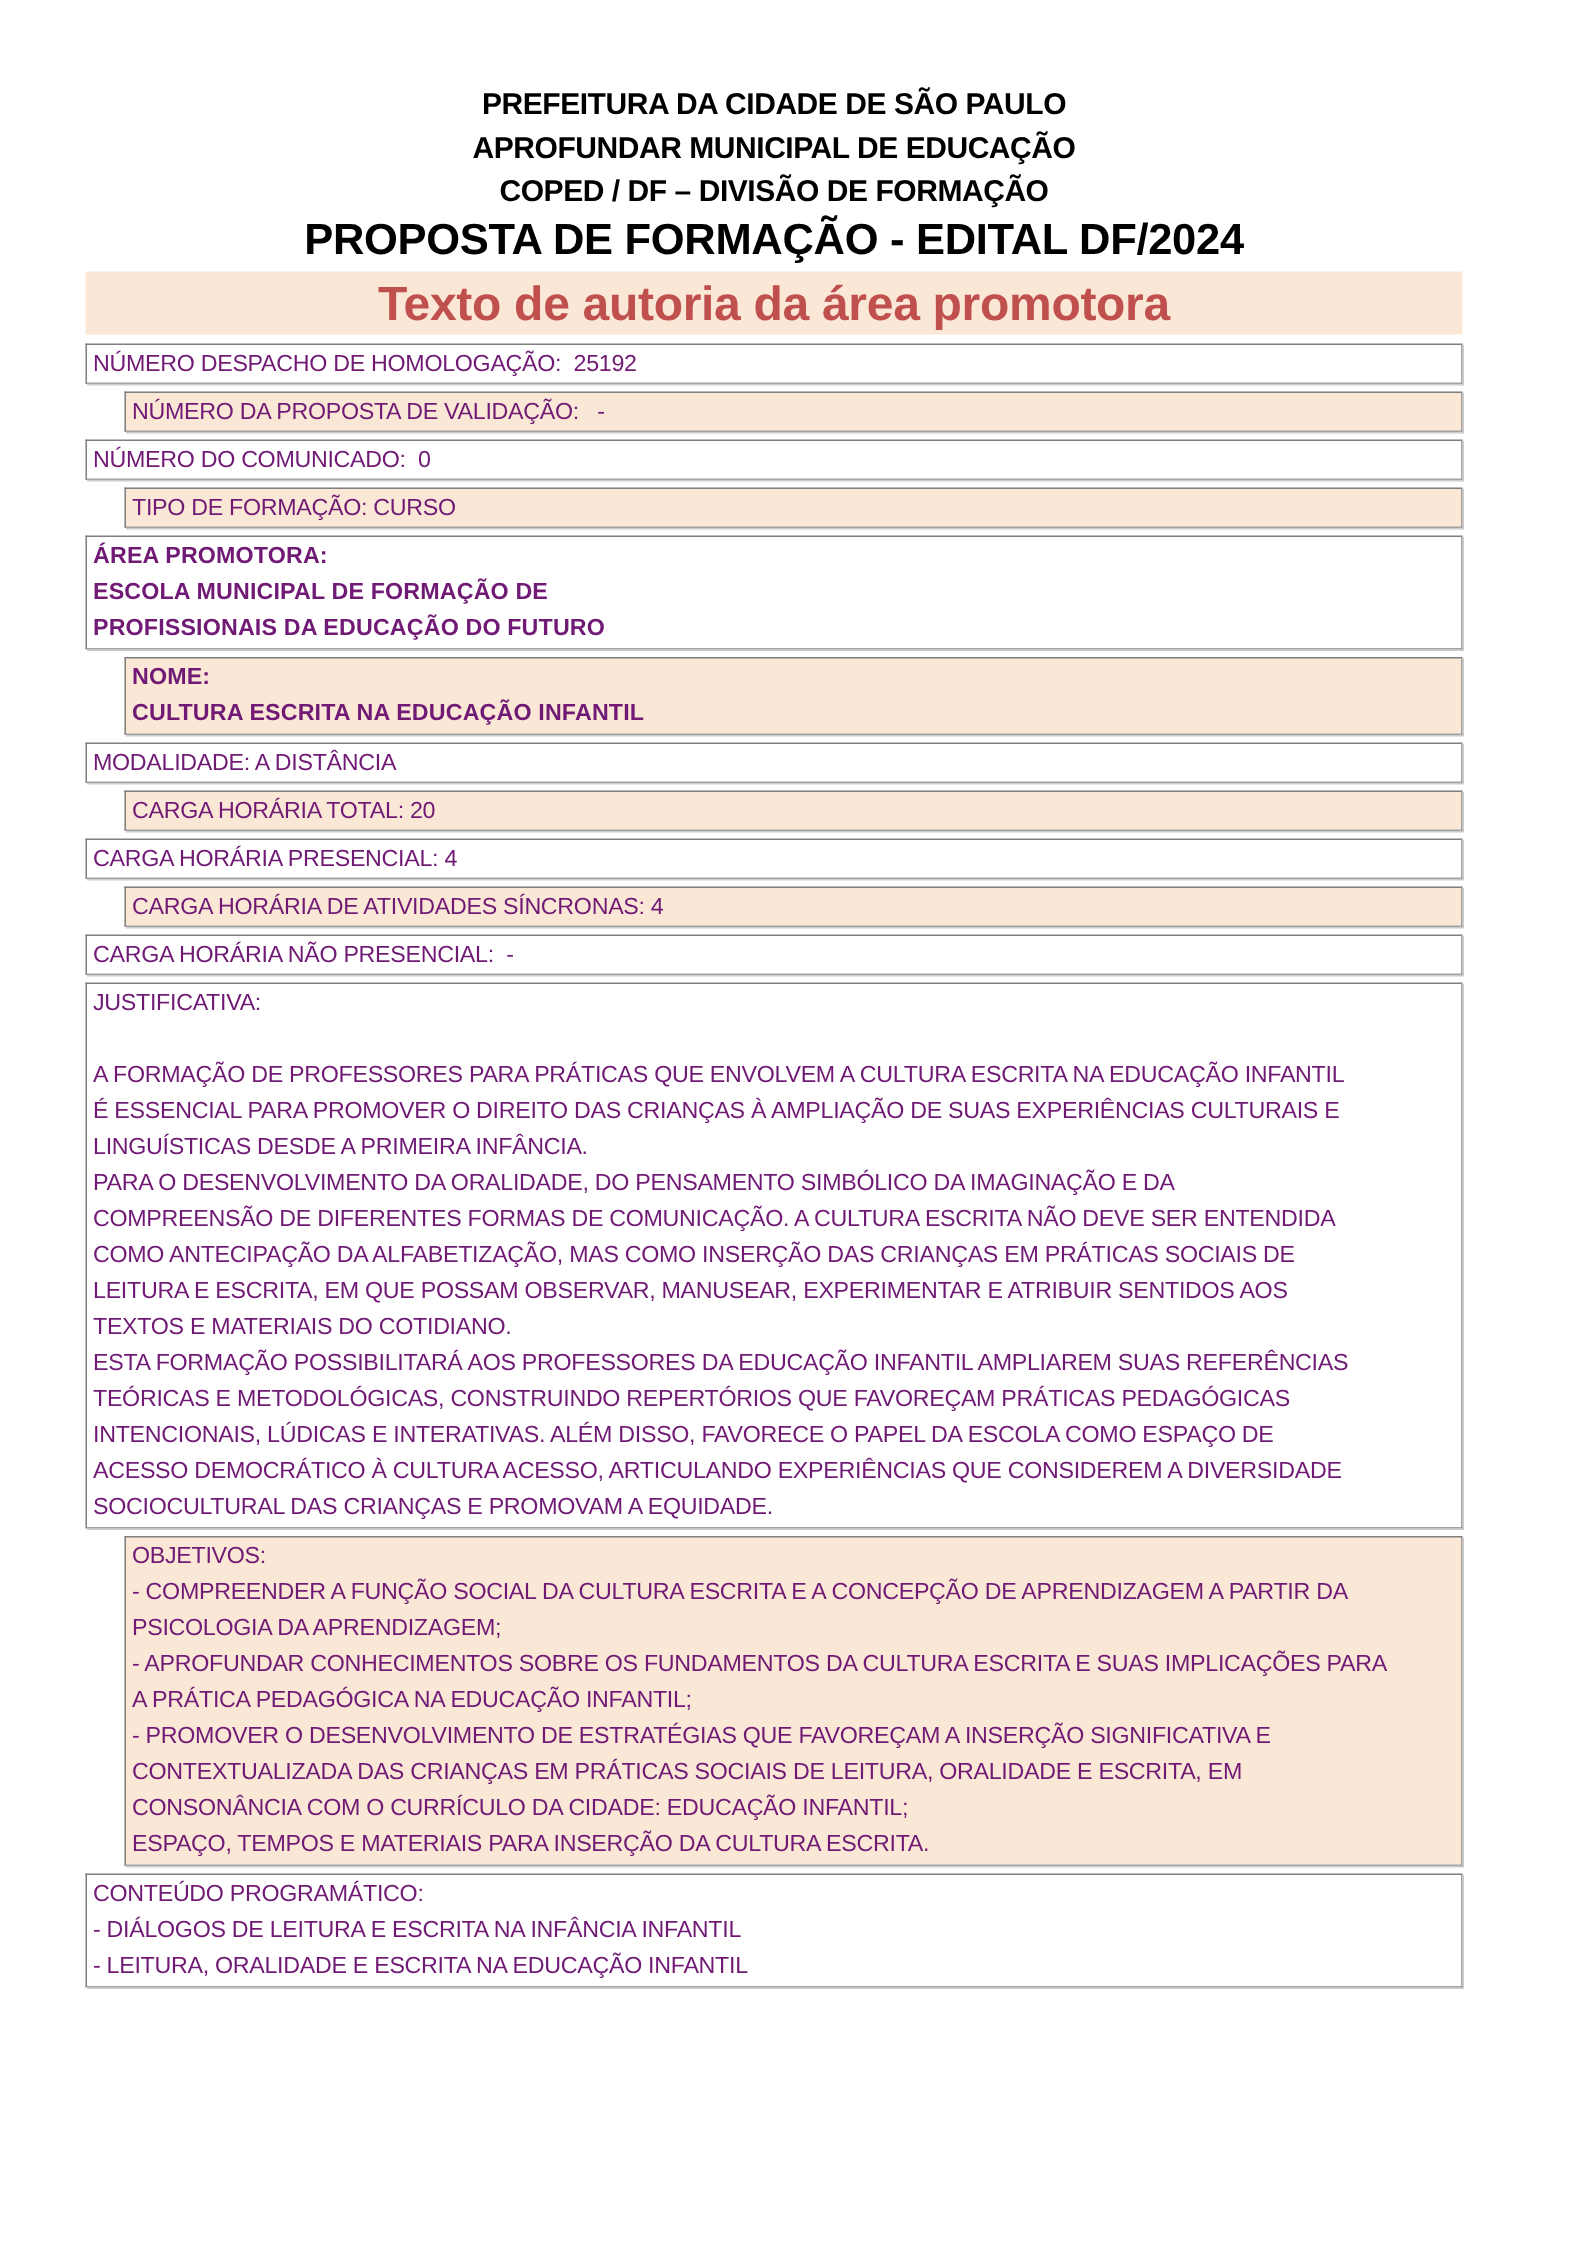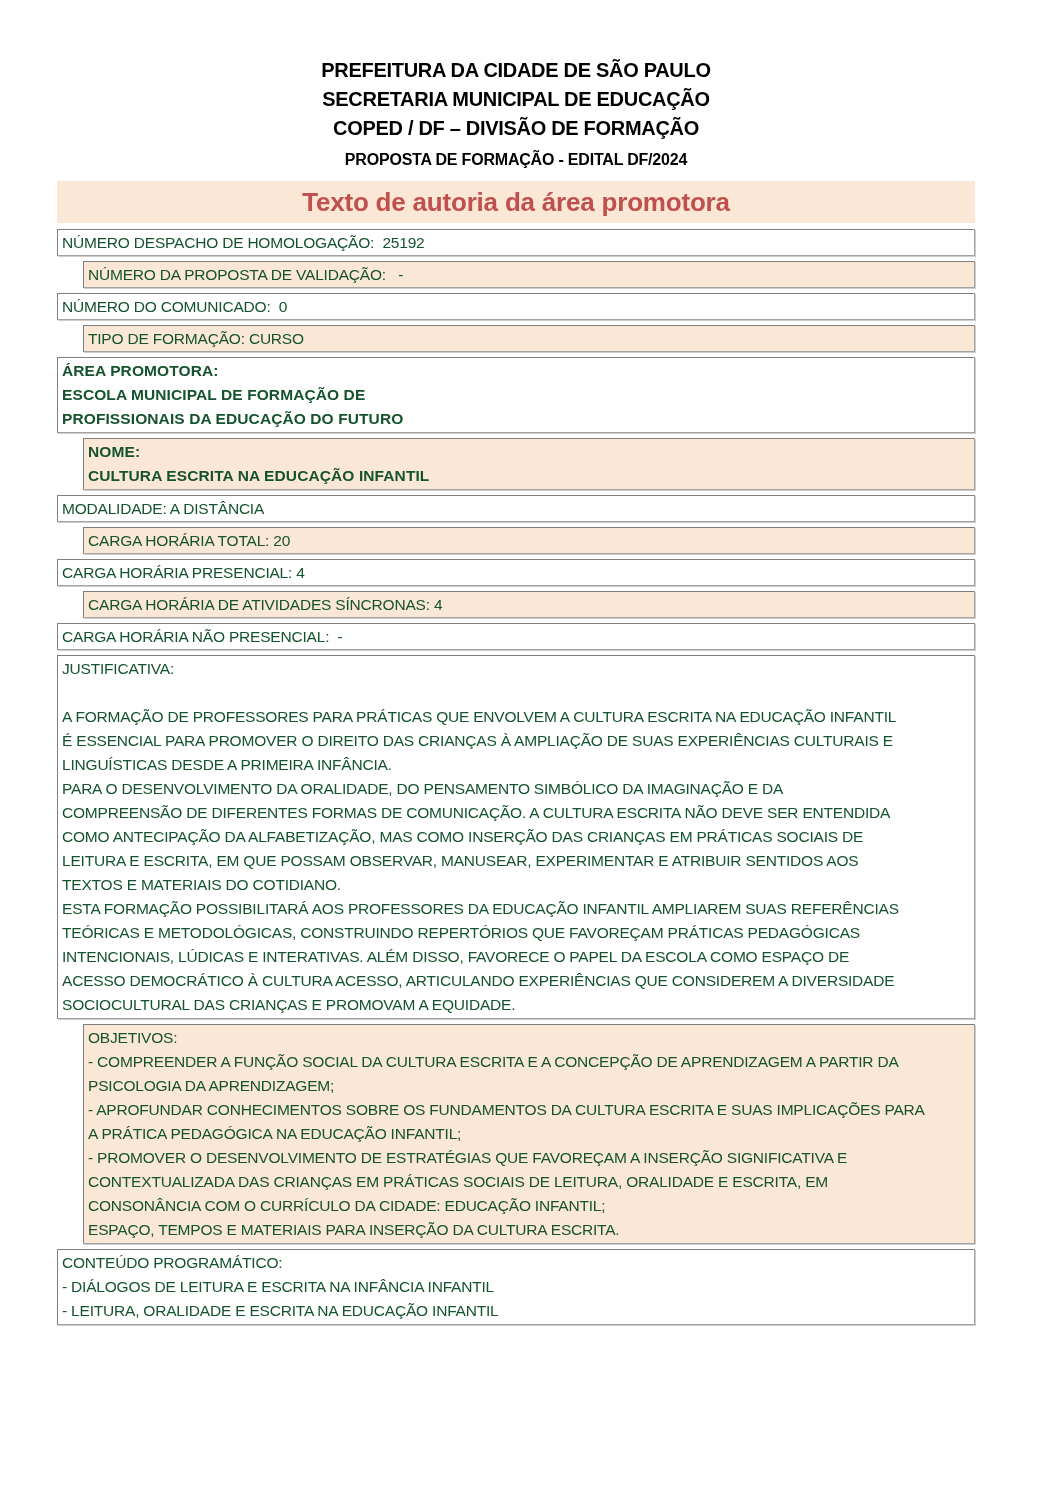--- a/index.html
+++ b/index.html
@@ -10,60 +10,60 @@
     color:#161616;
     position:relative;
     overflow:hidden;
   }
   .page{position:absolute;left:0;top:0;width:1058px;height:1497px;background:#fff;}
   .doc{position:absolute;left:57px;top:0;width:918px;}
 
   
   .header{padding-top:56px;text-align:center;color:#000;font-weight:bold;}
   .h-line{font-size:20px;line-height:29px;letter-spacing:-0.3px;white-space:pre;}
-  .h-line.big{font-size:16px;line-height:34px;letter-spacing:-0.2px;}
+  .h-line.big{font-size:29px;line-height:34px;letter-spacing:-0.2px;}
 
   
   .banner{
     margin-top:4px;height:42px;background:#FBE7D6;
     display:flex;align-items:center;justify-content:center;
   }
   .banner .banner-text{
-    color:#C0504D;font-size:26px;font-weight:bold;letter-spacing:-0.2px;white-space:pre;
+    color:#C0504D;font-size:32px;font-weight:bold;letter-spacing:-0.2px;white-space:pre;
   }
 
   
   .row{
     border:1px solid #7f7f7f;
     border-right-color:#a3a3a3;border-bottom-color:#a3a3a3;
     box-shadow:1px 1px 0 #cccccc;
     background:#ffffff;
     padding:1px 4px;
     margin-top:5px;
     box-sizing:border-box;
     overflow:hidden;
   }
   .row.first{margin-top:6px;}
   .row.shaded{background:#FBE7D6;margin-left:26px;}
   .row.bold .line{font-weight:bold;letter-spacing:0.1px;}
   .line{
     font-size:15.5px;line-height:24px;min-height:24px;
-    letter-spacing:-0.2px;white-space:pre;color:#14532d;
+    letter-spacing:-0.2px;white-space:pre;color:#701a75;
   }
   .row.single .line{line-height:23px;min-height:23px;}
 </style>
 </head>
 <body>
 
 <div class="page">
   <div class="doc">
 
     <div class="header">
       <div class="h-line">PREFEITURA DA CIDADE DE SÃO PAULO</div>
-      <div class="h-line">SECRETARIA MUNICIPAL DE EDUCAÇÃO</div>
+      <div class="h-line">APROFUNDAR MUNICIPAL DE EDUCAÇÃO</div>
       <div class="h-line">COPED / DF – DIVISÃO DE FORMAÇÃO</div>
       <div class="h-line big">PROPOSTA DE FORMAÇÃO - EDITAL DF/2024</div>
     </div>
 
     <div class="banner">
       <span class="banner-text">Texto de autoria da área promotora</span>
     </div>
 
     <div class="row single first">
       <div class="line">NÚMERO DESPACHO DE HOMOLOGAÇÃO:  25192</div>

